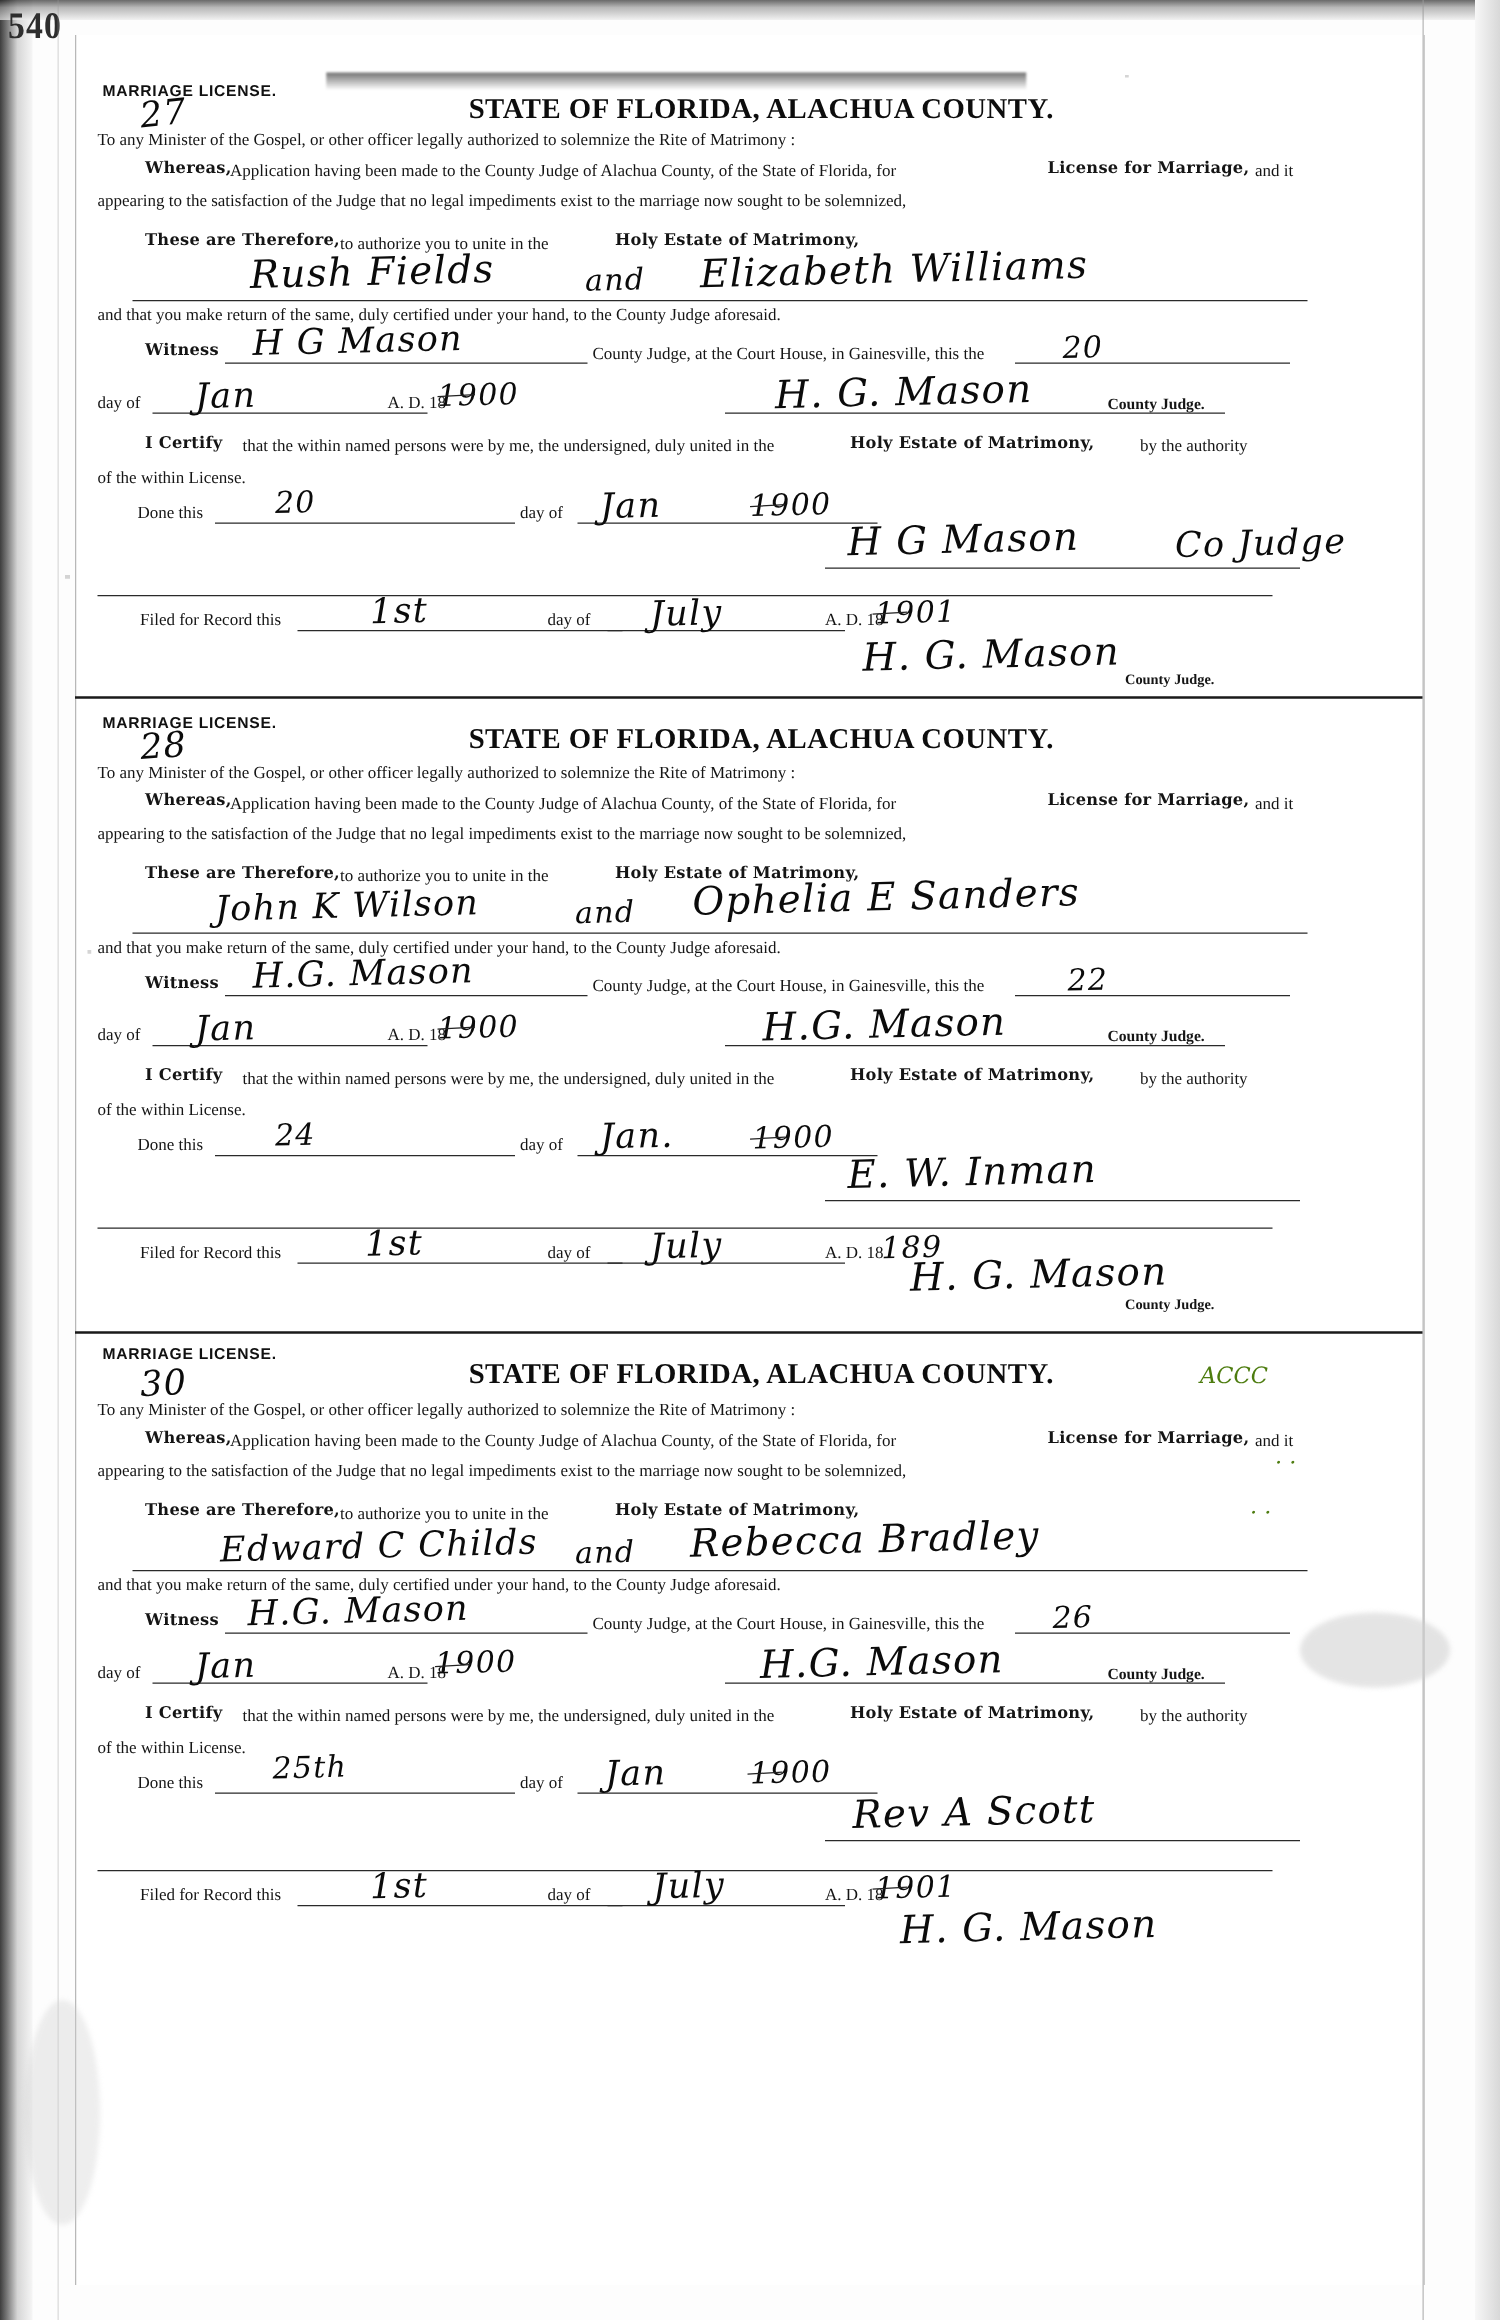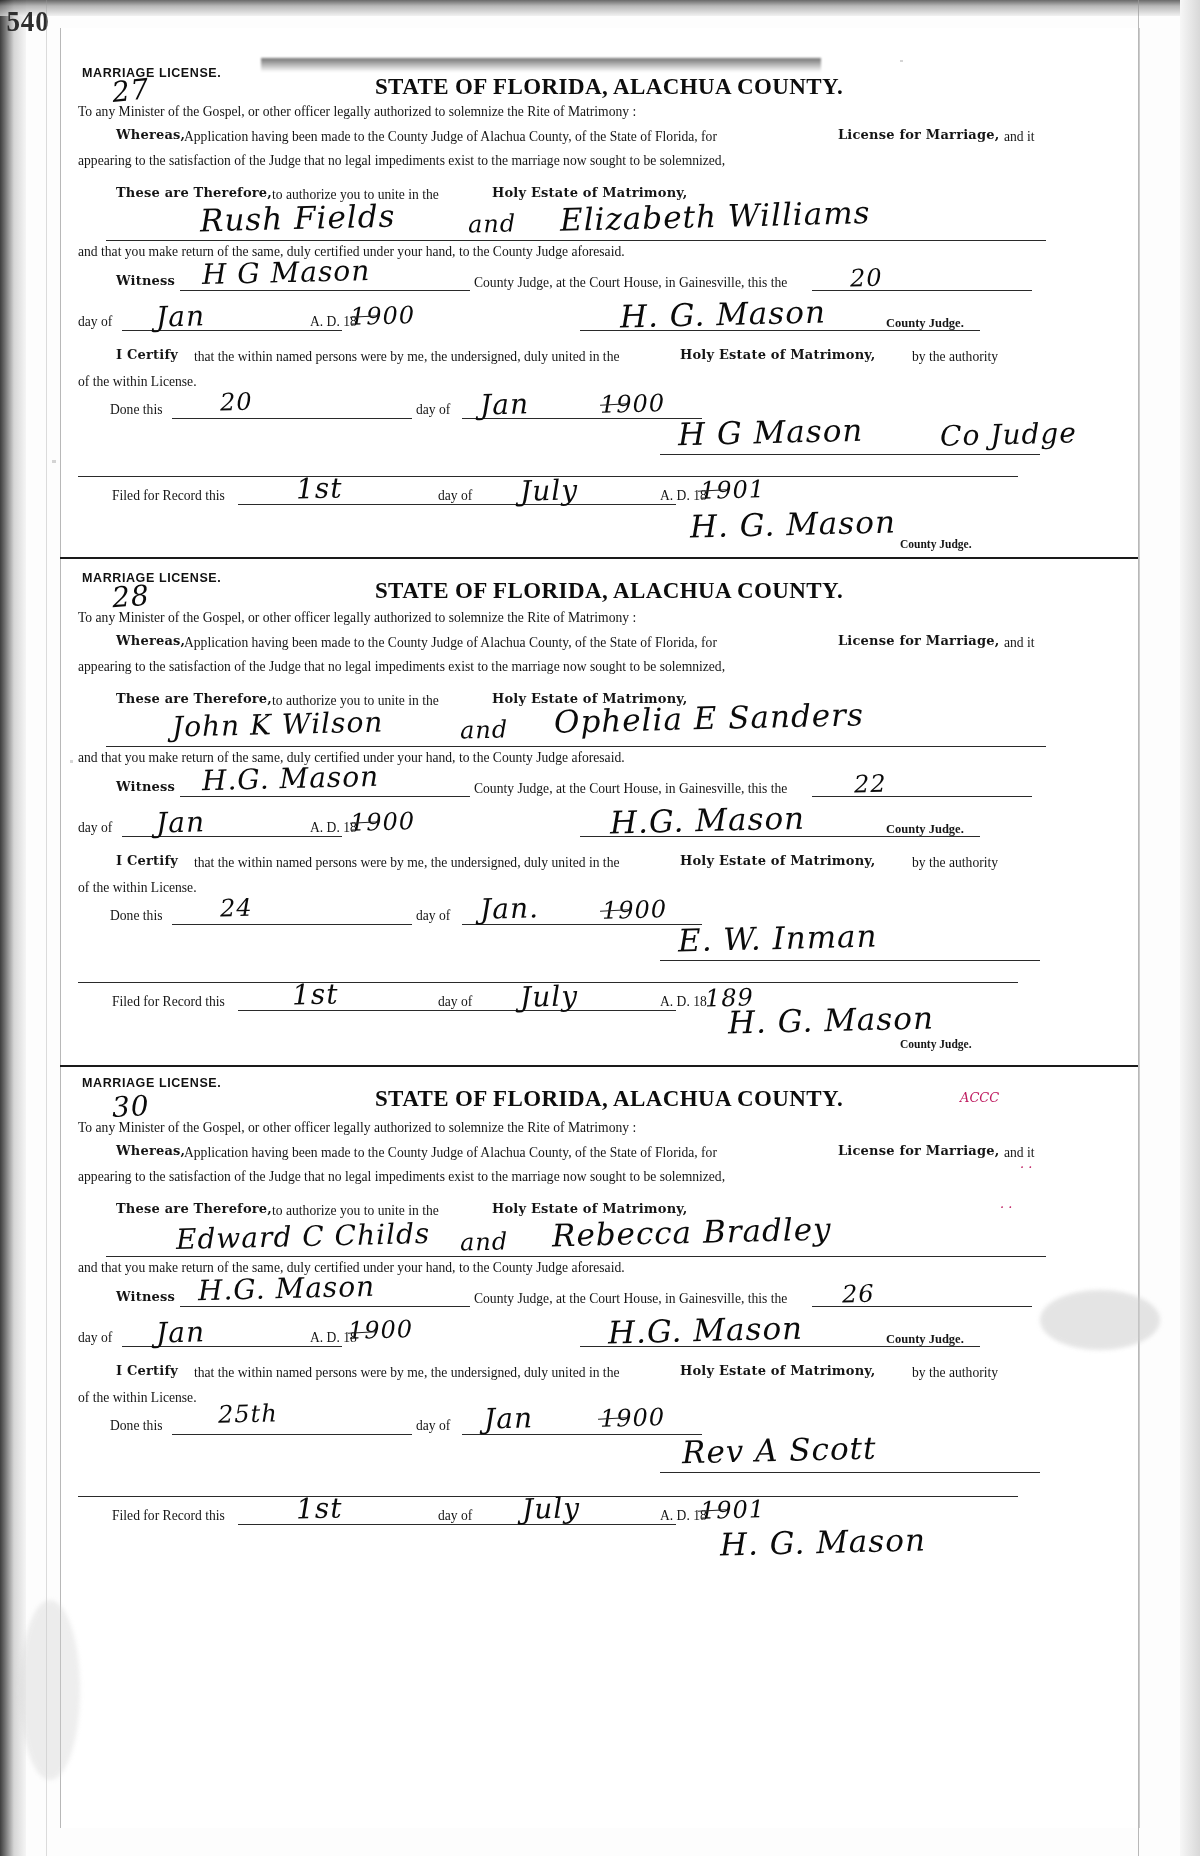--- a/index.html
+++ b/index.html
@@ -107,22 +107,22 @@
   }
   .noise-blob{
     position:absolute;border-radius:50%;
     background:#cfcfcf;opacity:.55;filter:blur(2px);
   }
   .speck{position:absolute;background:#b9b9b9;opacity:.6;}
   .faintmark{
     position:absolute;
     font-family:"DejaVu Serif",serif;
     font-style:italic;
-    color:#be185d;
-    font-size:13px;
+    color:#4d7c0f;
+    font-size:18px;
     white-space:nowrap;
   }
 </style>
 </head>
 <body>
 
 <div class="page">
 
   <div class="scan-left-edge"></div>
   <div class="scan-top-edge"></div>

